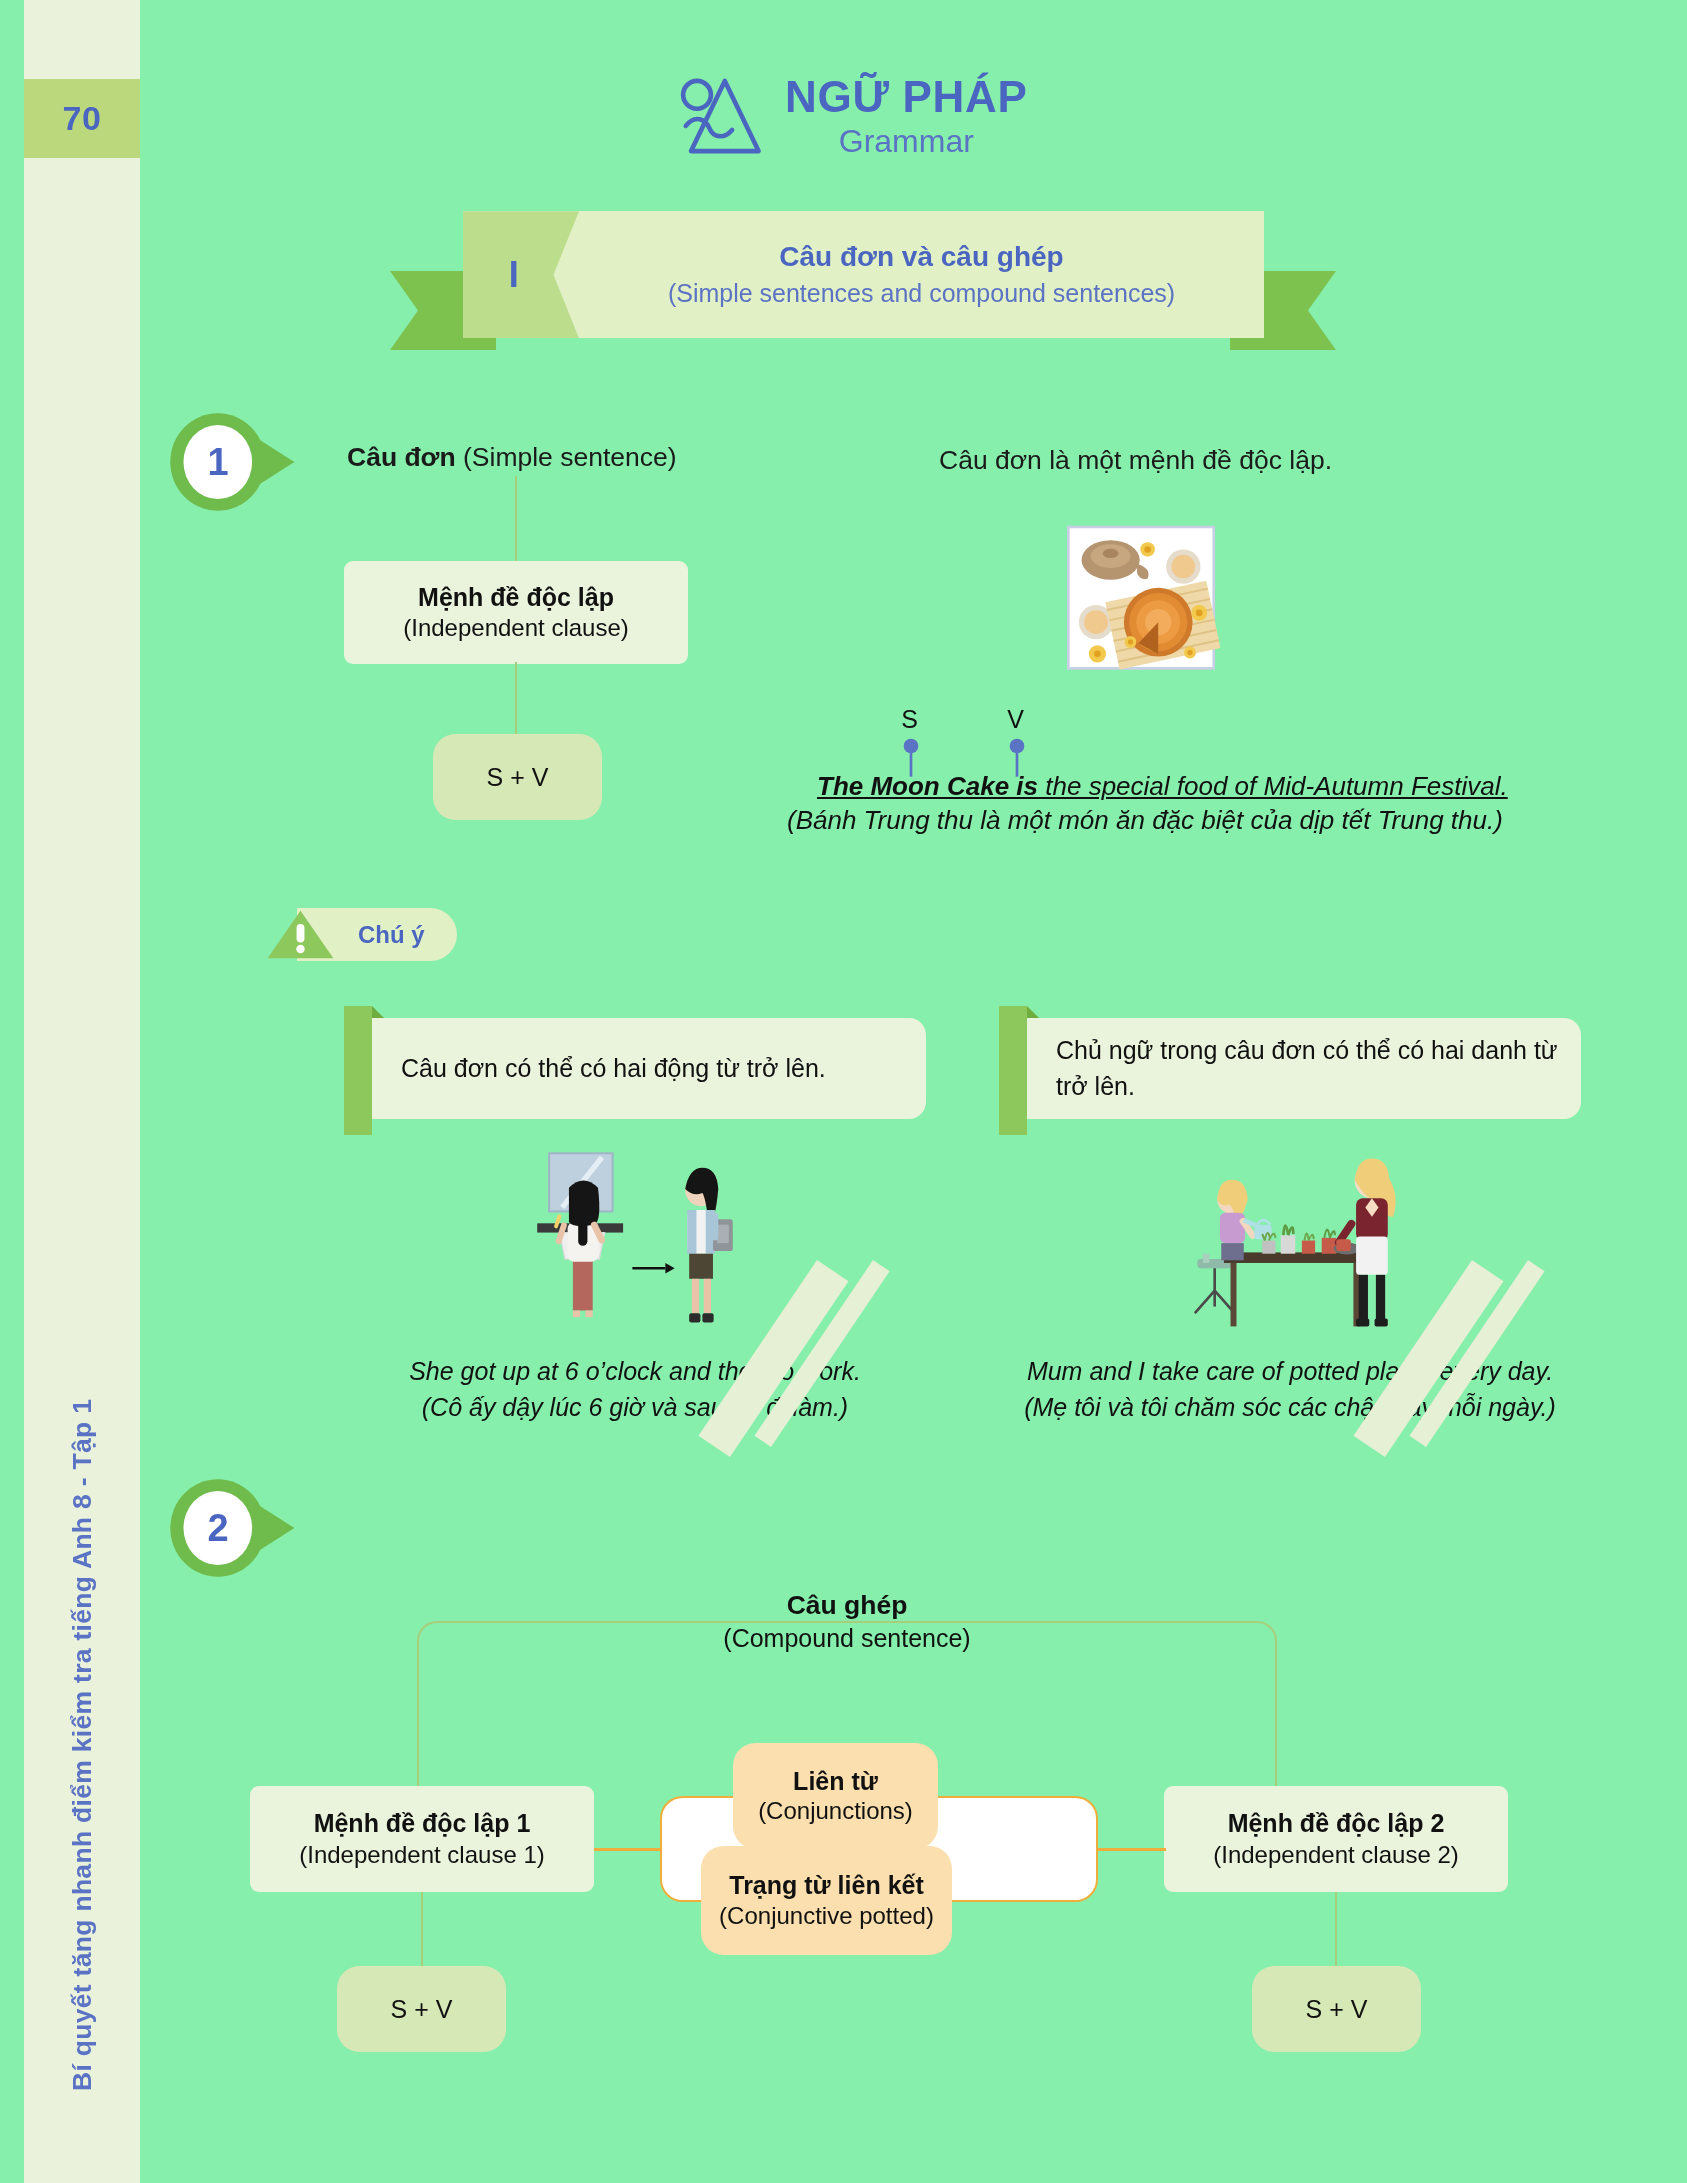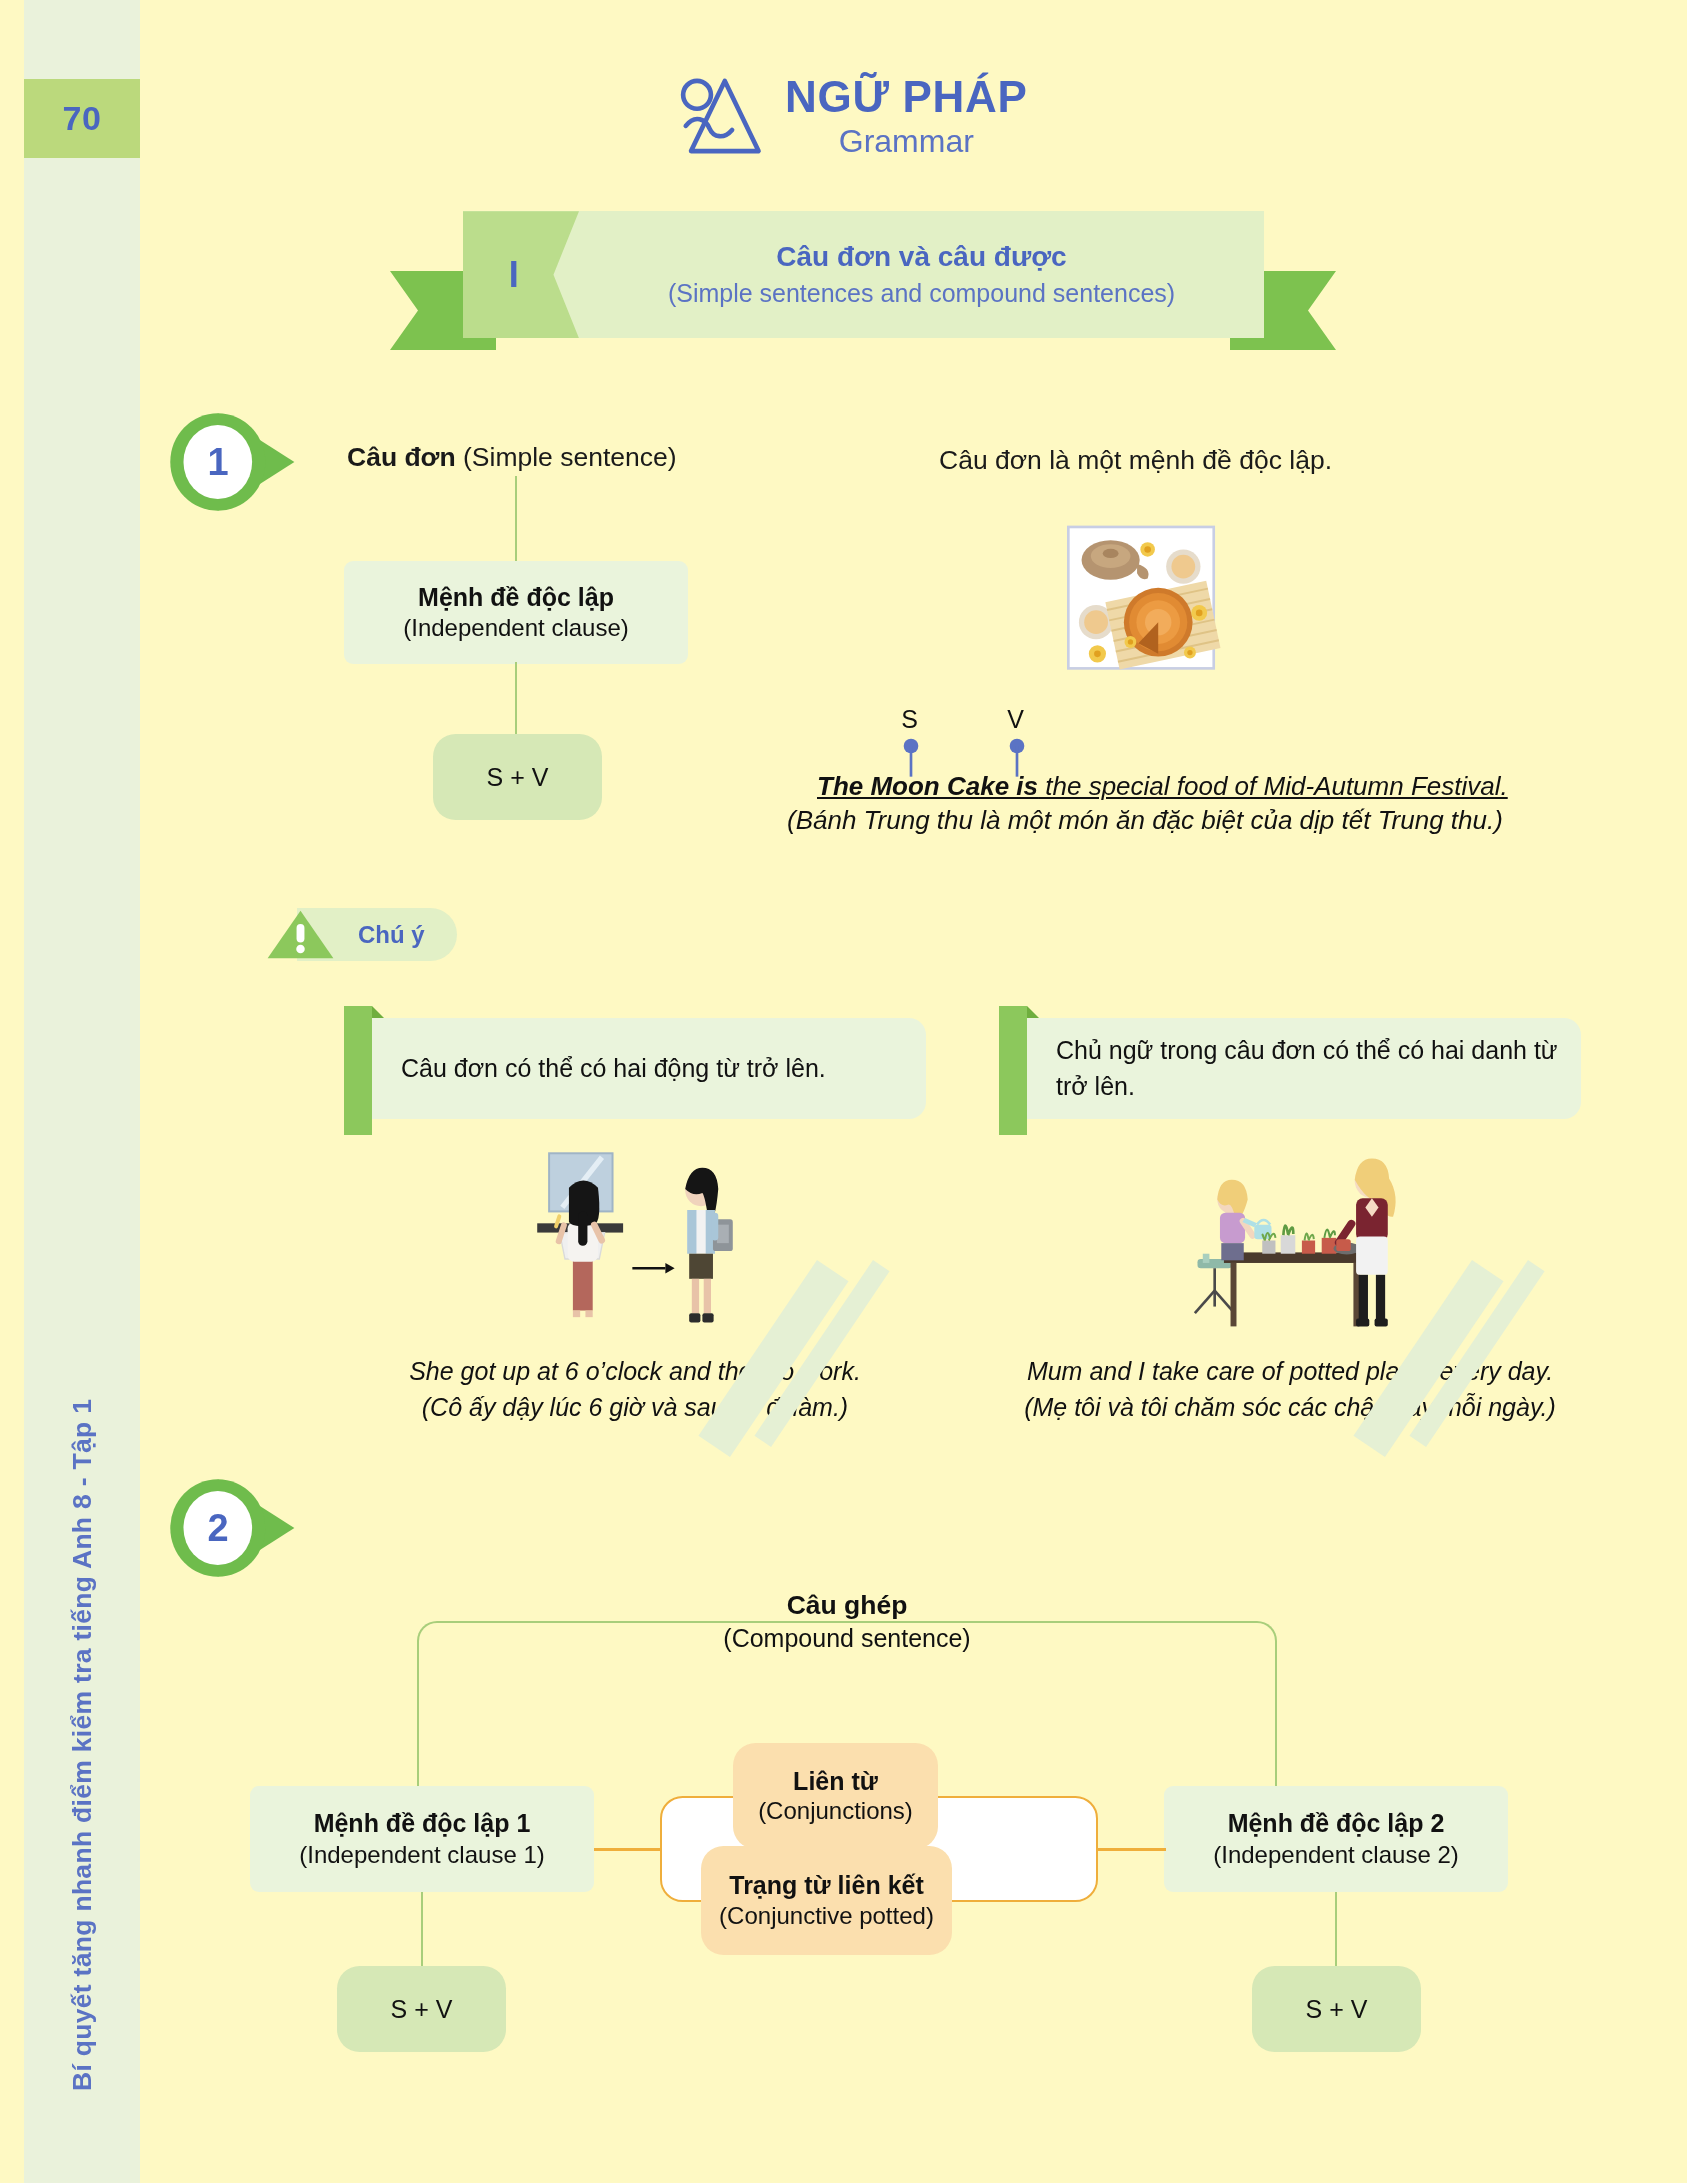--- a/index.html
+++ b/index.html
@@ -9,21 +9,21 @@
     height: 2183px;
     background: #ffffff;
     font-family: "Liberation Sans", sans-serif;
     overflow: hidden;
   }
 
   #page {
     position: relative;
     width: 1687px;
     height: 2183px;
-    background: #fef9c3;
+    background: #86efac;
   }
 
   
   .sidebar-strip {
     position: absolute;
     left: 24px;
     top: 0;
     width: 116px;
     height: 2183px;
     background: #EAF2DB;
@@ -366,21 +366,21 @@
   </div>
 
   <div class="ribbon-wrap">
     <div class="ribbon-tail-left"></div>
     <div class="ribbon-tail-right"></div>
     <div class="ribbon-body"></div>
     <div class="ribbon-numeral-band">
       <span class="ribbon-numeral">I</span>
     </div>
     <div class="ribbon-text">
-      <div class="ribbon-title-vi">Câu đơn và câu được</div>
+      <div class="ribbon-title-vi">Câu đơn và câu ghép</div>
       <div class="ribbon-title-en">(Simple sentences and compound sentences)</div>
     </div>
   </div>
 
   <div class="num-badge" id="badge1">
     <svg width="132" height="106" viewBox="0 0 200 160">
       <path d="M80 6 L196 80 L80 154 Z" fill="#6FBC4C"></path>
       <ellipse cx="80" cy="80" rx="72" ry="74" fill="#6FBC4C"></ellipse>
       <ellipse cx="80" cy="80" rx="52" ry="56" fill="#ffffff"></ellipse>
     </svg>

